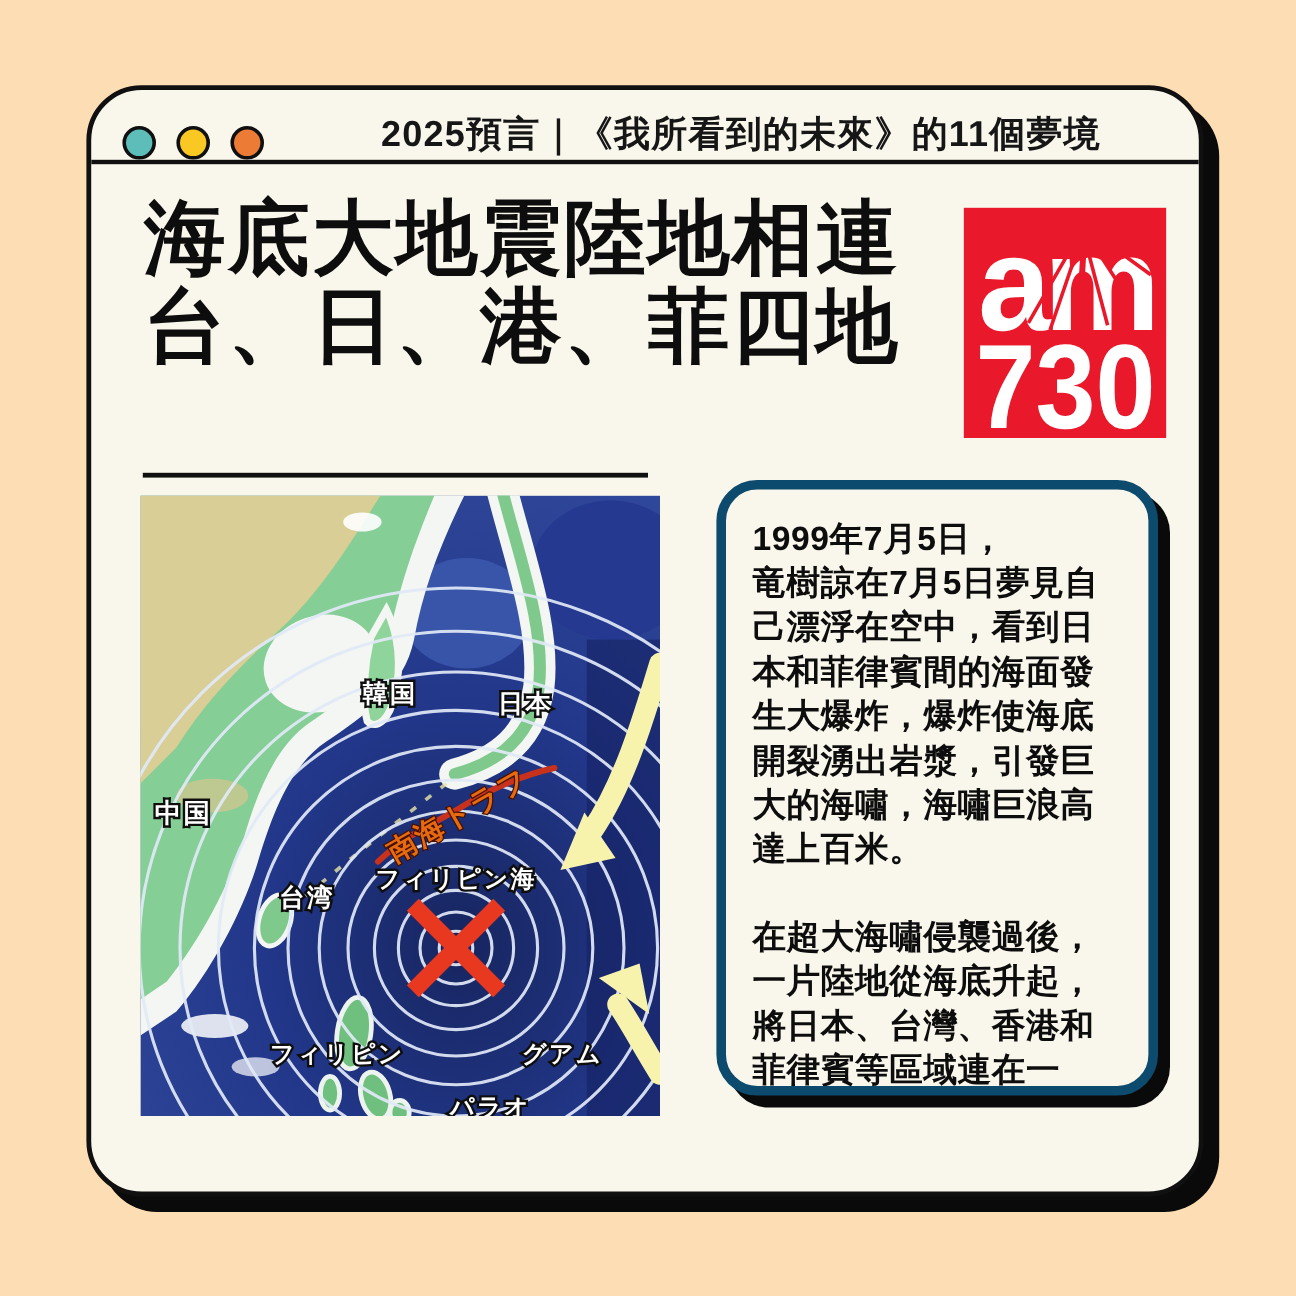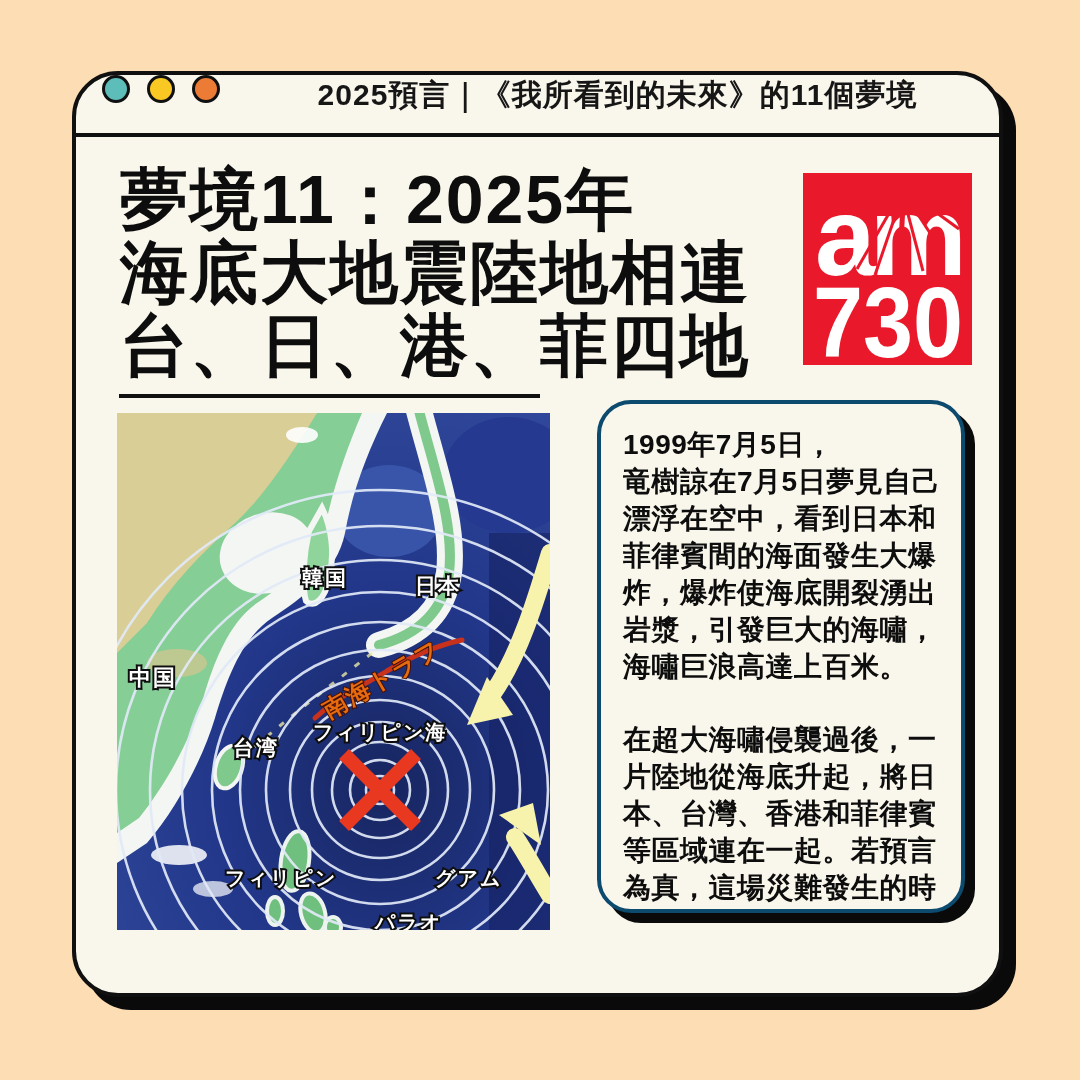--- a/index.html
+++ b/index.html
@@ -11,21 +11,21 @@
   }
   .card{
     position:absolute;left:72px;top:71px;width:931px;height:926px;
     box-sizing:border-box;background:#F9F6EB;
     border:4px solid #101010;border-radius:46px;
     box-shadow:13px 13px 0 #0A0A0A;
   }
   .topbar{
     position:absolute;left:0;right:0;top:0;height:58px;
     border-bottom:4px solid #101010;
-    display:flex;align-items:flex-start;
+    display:flex;align-items:flex-end;
     border-radius:42px 42px 0 0;
   }
   .dots{display:flex;gap:17px;padding-left:26px;width:160px;box-sizing:border-box;flex:0 0 auto;}
   .dot{width:28px;height:28px;border-radius:50%;border:3px solid #101010;box-sizing:border-box;}
   .dot-teal{background:#5CBDB9;}
   .dot-yellow{background:#F9C822;}
   .dot-orange{background:#EC7B35;}
   .win-title{
     flex:1;text-align:center;font-size:30px;font-weight:600;color:#161616;
     letter-spacing:1px;white-space:nowrap;
@@ -34,21 +34,21 @@
     position:absolute;left:44px;top:88px;
     font-size:68px;line-height:73px;font-weight:800;color:#0D0D0D;
     letter-spacing:2px;white-space:nowrap;
   }
   .divider{position:absolute;left:43px;top:319px;width:421px;height:4px;background:#101010;}
   .logo{position:absolute;left:727px;top:98px;width:169px;height:192px;}
   .map{position:absolute;left:41px;top:338px;width:433px;height:517px;}
   .textbox{
     position:absolute;left:521px;top:325px;width:368px;height:513px;
     box-sizing:border-box;background:#F9F6EB;
-    border:4px solid #0c4a6e;border-radius:34px;
+    border:8px solid #0c4a6e;border-radius:34px;
     box-shadow:10px 10px 0 #0A0A0A;
     padding:22px 20px 0 22px;overflow:hidden;
   }
   .textbox p{
     margin:0;font-size:28px;line-height:37px;font-weight:700;color:#0D0D0D;
     white-space:pre-line;letter-spacing:0.5px;
   }
   .textbox p + p{margin-top:36px;}
   .map-label{
     font-weight:800;fill:#FFFFFF;stroke:#0E0E0E;stroke-width:4px;
@@ -63,21 +63,20 @@
   <div class="topbar">
     <div class="dots">
       <div class="dot dot-teal"></div>
       <div class="dot dot-yellow"></div>
       <div class="dot dot-orange"></div>
     </div>
     <div class="win-title">2025預言｜《我所看到的未來》的11個夢境</div>
   </div>
 
   <div class="headline">
-    <div>夢境11：2025年</div>
     <div>海底大地震陸地相連</div>
     <div>台、日、港、菲四地</div>
   </div>
 
   <div class="divider"></div>
 
   <svg class="logo" viewBox="0 0 169 192" preserveAspectRatio="none">
     <rect x="0" y="0" width="169" height="192" fill="#E9192B"></rect>
     <text x="12" y="102" font-size="112" font-weight="800" fill="#FFFFFF" letter-spacing="-6" textLength="146" lengthAdjust="spacingAndGlyphs">am</text>
     <g stroke="#E9192B" fill="none">

